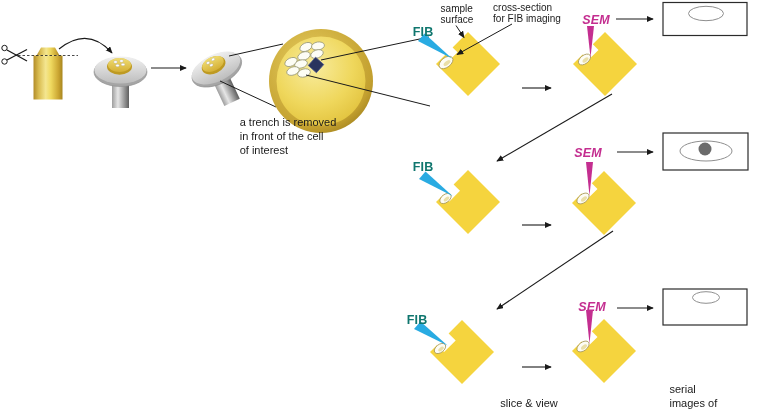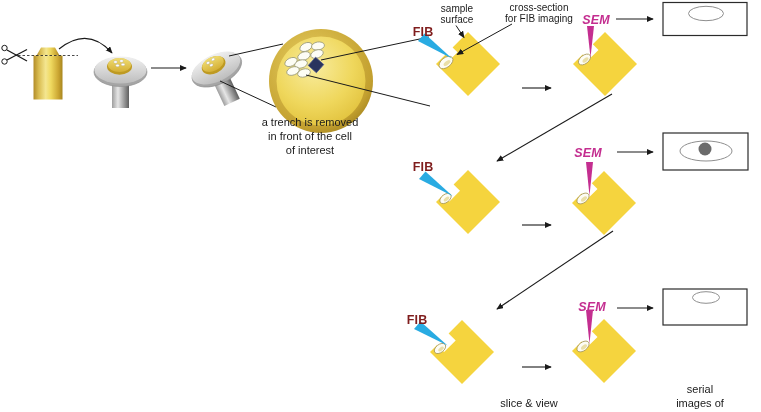--- a/index.html
+++ b/index.html
@@ -1,23 +1,23 @@
 <!DOCTYPE html>
 <html><head>
 <meta charset="utf-8">
 <style>
   html,body{margin:0;padding:0;background:#fff;}
   .stage{position:relative;width:761px;height:412px;background:#ffffff;overflow:hidden;
          font-family:"Liberation Sans",sans-serif;color:#1a1a1a;}
   .stage svg{position:absolute;left:0;top:0;}
-  .lbl{position:absolute;transform:translate(-50%,-50%);text-align:center;
+  .lbl{position:absolute;transform:translate(-50%,-50%);
        white-space:pre-line;font-size:11px;line-height:14px;}
   .small{font-size:10px;line-height:11px;}
   .beam{font-weight:bold;font-size:12.5px;line-height:13px;letter-spacing:.2px;}
-  .fib{color:#7f1d1d;}
+  .fib{color:#0f766e;}
   .sem{color:#C42E90;font-style:italic;}
 </style>
 </head>
 <body>
 
 <div class="stage">
 
 <svg width="761" height="412" viewBox="0 0 761 412">
   <defs>
     <marker id="ah" markerWidth="8" markerHeight="8" refX="6.2" refY="3" orient="auto" markerUnits="userSpaceOnUse">
@@ -194,26 +194,26 @@
     </g>
     <polygon points="586,310 593,310 589.5,343.5" fill="#C42E90"></polygon>
   </g>
   <line x1="617" y1="308" x2="653" y2="308" stroke="#1a1a1a" stroke-width="1.1" marker-end="url(#ah)"></line>
   <g>
     <rect x="663" y="289" width="84" height="36" fill="#ffffff" stroke="#2b2b2b" stroke-width="1.2"></rect>
     <ellipse cx="706" cy="297.5" rx="13.5" ry="5.8" fill="none" stroke="#8F8F8F" stroke-width="1"></ellipse>
   </g>
 </svg>
 
-<div class="lbl" style="left:310px;top:136px;">a trench is removed
+<div class="lbl" style="left:288px;top:136px;">a trench is removed
 in front of the cell
 of interest</div>
 <div class="lbl small" style="left:457px;top:14px;">sample
 surface</div>
-<div class="lbl small" style="left:539px;top:13px;">cross-section
+<div class="lbl small" style="left:527px;top:13px;">cross-section
 for FIB imaging</div>
 
 <div class="lbl beam fib" style="left:423px;top:32px;">FIB</div>
 <div class="lbl beam sem" style="left:596px;top:20px;">SEM</div>
 <div class="lbl beam fib" style="left:423px;top:167px;">FIB</div>
 <div class="lbl beam sem" style="left:588px;top:153px;">SEM</div>
 <div class="lbl beam fib" style="left:417px;top:320px;">FIB</div>
 <div class="lbl beam sem" style="left:592px;top:307px;">SEM</div>
 
 <div class="lbl" style="left:529px;top:403px;">slice &amp; view</div>

